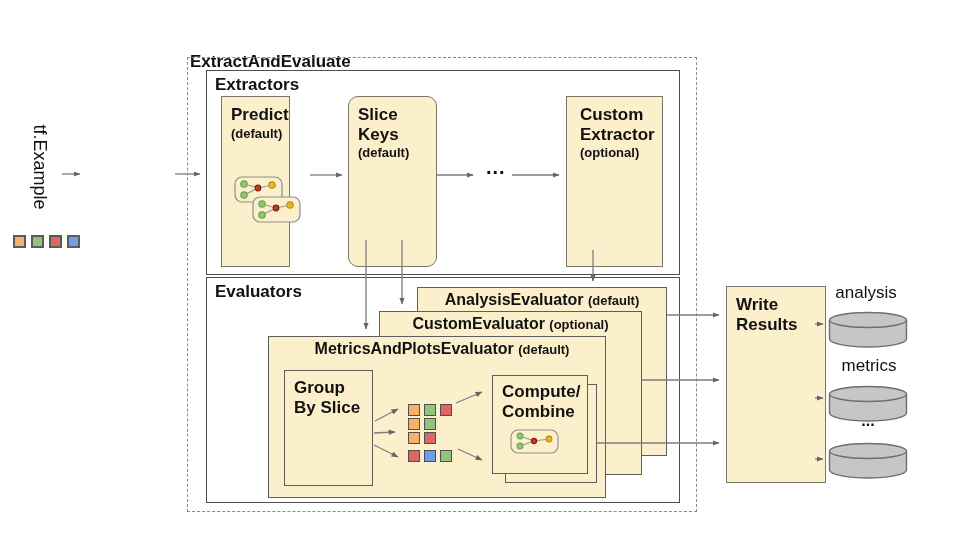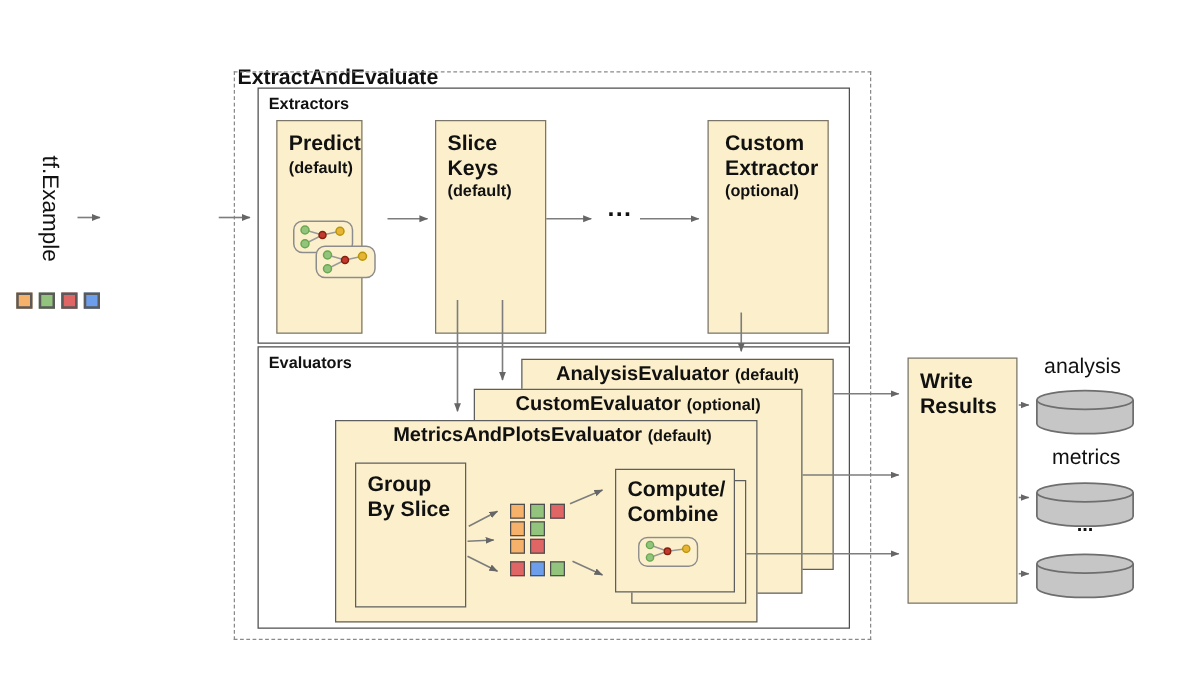--- a/index.html
+++ b/index.html
@@ -5,21 +5,21 @@
   html,body{margin:0;padding:0;background:#ffffff;}
   #stage{position:relative;width:960px;height:540px;background:#ffffff;overflow:hidden;
          font-family:"Liberation Sans",sans-serif;color:#111;}
   
   .box{position:absolute;box-sizing:border-box;background:#FCF0CC;border:1.6px solid #7b7668;
        padding:8px 4px 0 9px;}
   .box-title{font-weight:bold;font-size:17px;line-height:1.16;white-space:pre-line;}
   .box-sub{font-weight:bold;font-size:13px;margin-top:1px;}
   
   .container-box{position:absolute;box-sizing:border-box;border:1.6px solid #4e4e4e;background:transparent;}
-  .section-label{font-weight:bold;font-size:13px;padding:4px 0 0 8px;}
+  .section-label{font-weight:bold;font-size:17px;padding:4px 0 0 8px;}
   .dashed{position:absolute;box-sizing:border-box;border:1.6px dashed #8a8a8a;}
   .diagram-title{position:absolute;font-weight:bold;font-size:17px;}
   
   .card{position:absolute;box-sizing:border-box;background:#FCF0CC;border:1.5px solid #5e5e5e;}
   .card-head{margin-top:3px;text-align:center;white-space:nowrap;}
   .card-main{font-weight:bold;font-size:16px;}
   .card-sub{font-weight:bold;font-size:13px;}
   #metrics-card .card-head{text-align:center;padding-left:10px;}
   
   .rot-label{position:absolute;left:-30px;top:157px;width:140px;height:20px;text-align:center;
@@ -77,21 +77,21 @@
             <line x1="45" y1="35" x2="59" y2="32"></line>
           </g>
         <circle cx="31" cy="31" r="3.2" fill="#93C47D" stroke="#6AA84F"></circle>
         <circle cx="31" cy="42" r="3.2" fill="#93C47D" stroke="#6AA84F"></circle>
         <circle cx="45" cy="35" r="2.8" fill="#C4392F" stroke="#85200C"></circle>
         <circle cx="59" cy="32" r="3.2" fill="#E8B435" stroke="#B7950B"></circle>
       </g>
     </svg>
   </div>
 
-  <div class="box" style="left:348px;top:96px;width:89px;height:171px;">
+  <div class="box" style="left:348px;top:96px;width:89px;height:171px;border-radius:10px;">
     <div class="box-title">Slice
 Keys</div>
     <div class="box-sub">(default)</div>
   </div>
 
   <div class="dots-big" style="left:486px;top:156px;">...</div>
 
   <div class="box" style="left:566px;top:96px;width:97px;height:171px;padding-left:13px;">
     <div class="box-title">Custom
 Extractor</div>
@@ -148,21 +148,21 @@
             <line x1="24" y1="12" x2="39" y2="10"></line>
           </g>
         <circle cx="10" cy="7" r="2.9" fill="#93C47D" stroke="#6AA84F"></circle>
         <circle cx="10" cy="17" r="2.9" fill="#93C47D" stroke="#6AA84F"></circle>
         <circle cx="24" cy="12" r="2.6" fill="#C4392F" stroke="#85200C"></circle>
         <circle cx="39" cy="10" r="2.9" fill="#E8B435" stroke="#B7950B"></circle>
       </g>
     </svg>
   </div>
 
-  <div class="box" style="left:726px;top:286px;width:88px;height:197px;">
+  <div class="box" style="left:726px;top:286px;width:100px;height:197px;">
     <div class="box-title">Write
 Results</div>
   </div>
 
   <div class="out-label" style="left:816px;top:283px;width:100px;">analysis</div>
   <svg class="cyl" style="left:828px;top:311px;" width="80" height="38">
     <path d="M1.5,9 L1.5,28 A38.5,8 0 0 0 78.5,28 L78.5,9" fill="#C6C6C6" stroke="#6E6E6E" stroke-width="1.4"></path>
     <ellipse cx="40" cy="9" rx="38.5" ry="7.5" fill="#C6C6C6" stroke="#6E6E6E" stroke-width="1.4"></ellipse>
   </svg>
 

